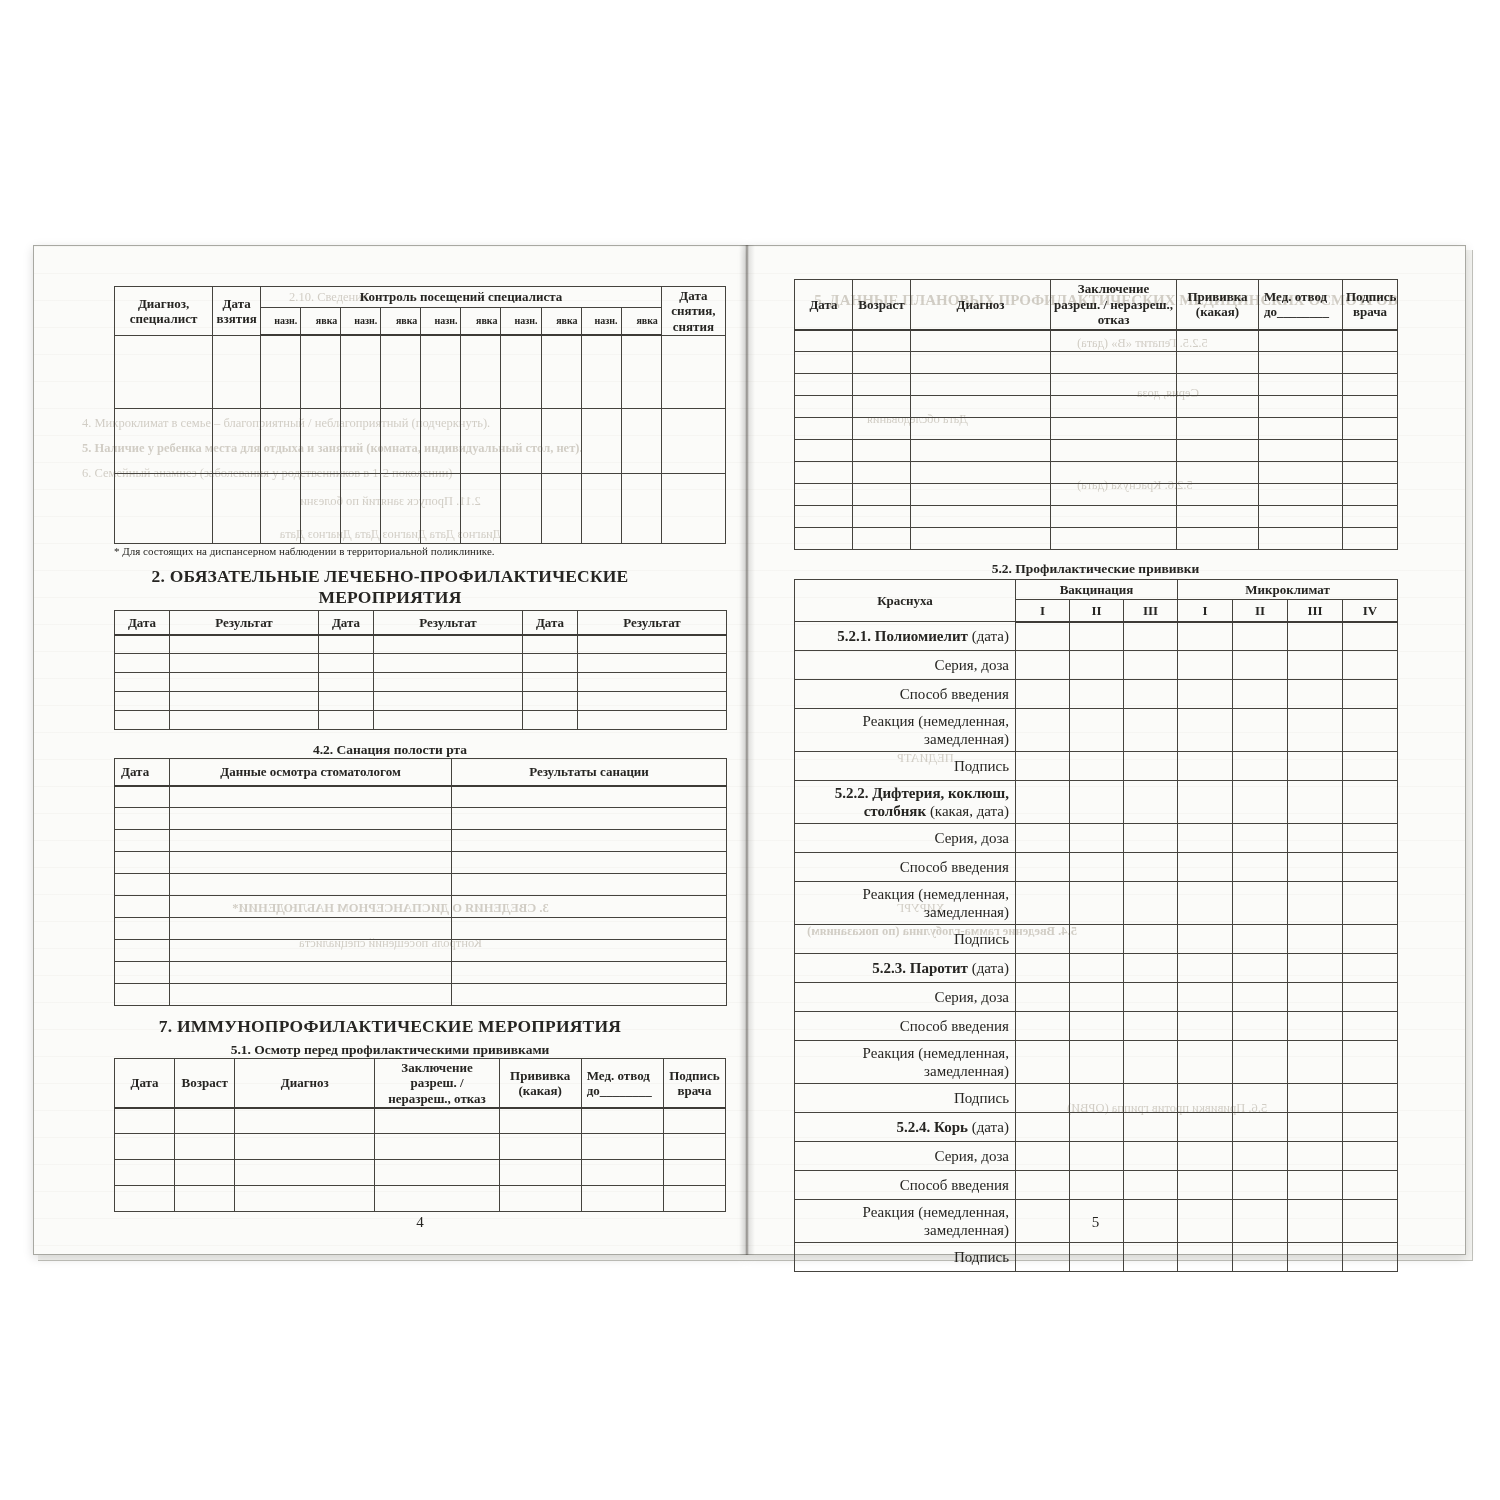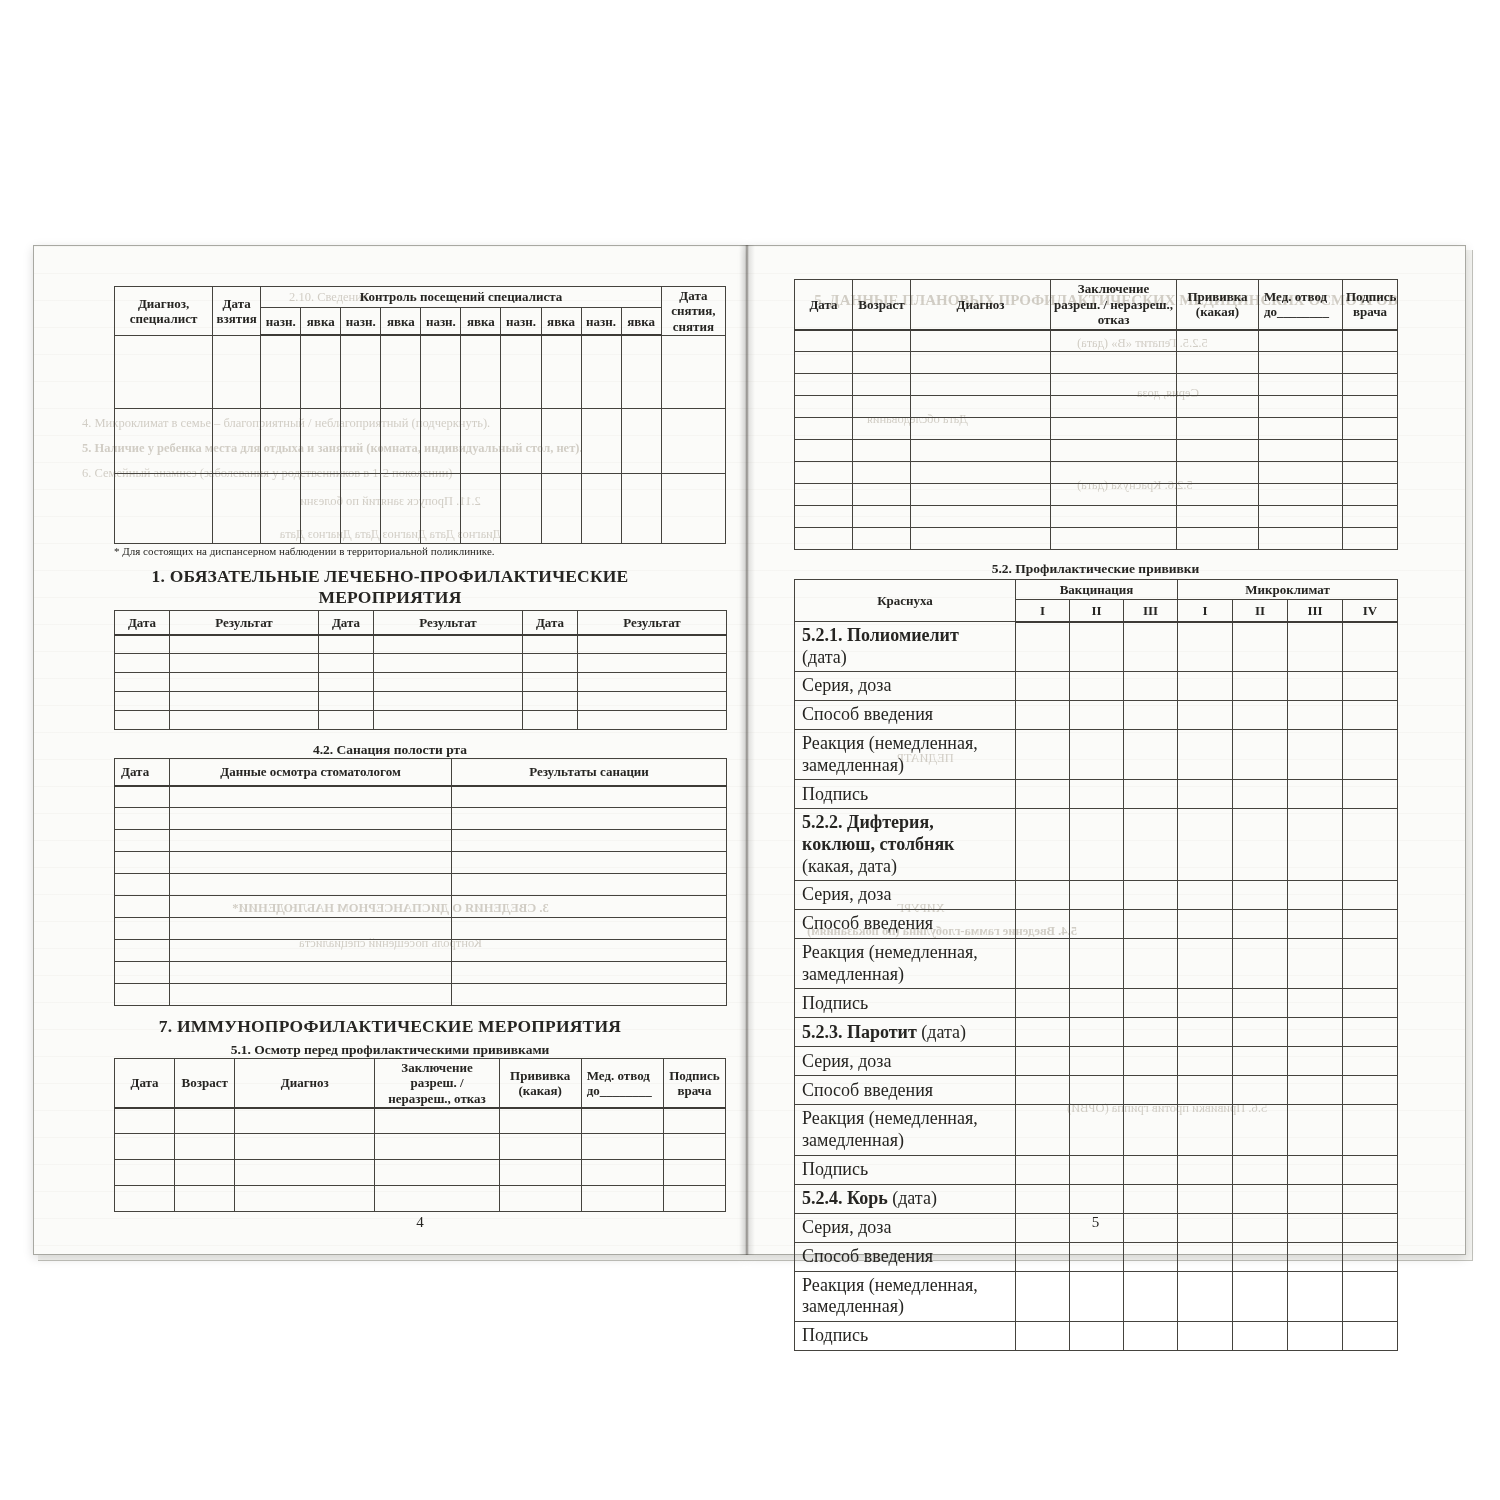--- a/index.html
+++ b/index.html
@@ -34,22 +34,22 @@
   th,td{border:1px solid #45433e;padding:1px 3px;overflow:hidden;}
   th{font-weight:bold;font-size:13px;line-height:1.18;text-align:center;vertical-align:middle;}
   thead tr:last-child th{border-bottom:2px solid #3d3b37;}
   td{font-size:13px;}
 
   .h1{position:absolute;width:612px;text-align:center;font-weight:bold;font-size:17.5px;letter-spacing:0.2px;}
   .h2{position:absolute;width:612px;text-align:center;font-weight:bold;font-size:13.5px;}
   .footnote{position:absolute;font-size:11px;}
   .pagenum{position:absolute;text-align:center;font-size:15px;}
 
-  .label-cell{text-align:left;padding:3px 14px 3px 7px;font-size:18px;line-height:1.2;}
-  .small-head{font-size:13px;}
+  .label-cell{text-align:right;padding:3px 6px 3px 7px;font-size:15px;line-height:1.2;}
+  .small-head{font-size:10px;text-align:right;}
 
   .bleed{
     position:absolute;white-space:nowrap;font-size:12.5px;
     color:rgba(122,109,88,0.32);filter:blur(0.4px);pointer-events:none;
   }
   .bleed.mir{transform:scaleX(-1);}
   .bleed.bb{font-weight:bold;}
 </style>
 </head>
 <body>
@@ -149,21 +149,21 @@
             <td></td>
             <td></td>
             <td></td>
             <td></td>
           </tr>
         </tbody>
     </table>
 
     <div class="footnote" style="left:80px;top:299px">* Для состоящих на диспансерном наблюдении в территориальной поликлинике.</div>
 
-    <div class="h1" style="left:50px;top:320px">1. ОБЯЗАТЕЛЬНЫЕ ЛЕЧЕБНО-ПРОФИЛАКТИЧЕСКИЕ МЕРОПРИЯТИЯ</div>
+    <div class="h1" style="left:50px;top:320px">2. ОБЯЗАТЕЛЬНЫЕ ЛЕЧЕБНО-ПРОФИЛАКТИЧЕСКИЕ МЕРОПРИЯТИЯ</div>
 
     <table style="left:80px;top:364px;width:612px">
       <colgroup>
         <col style="width:55px">
           <col style="width:149px">
         <col style="width:55px">
           <col style="width:149px">
         <col style="width:55px">
           <col style="width:149px">
       </colgroup>

